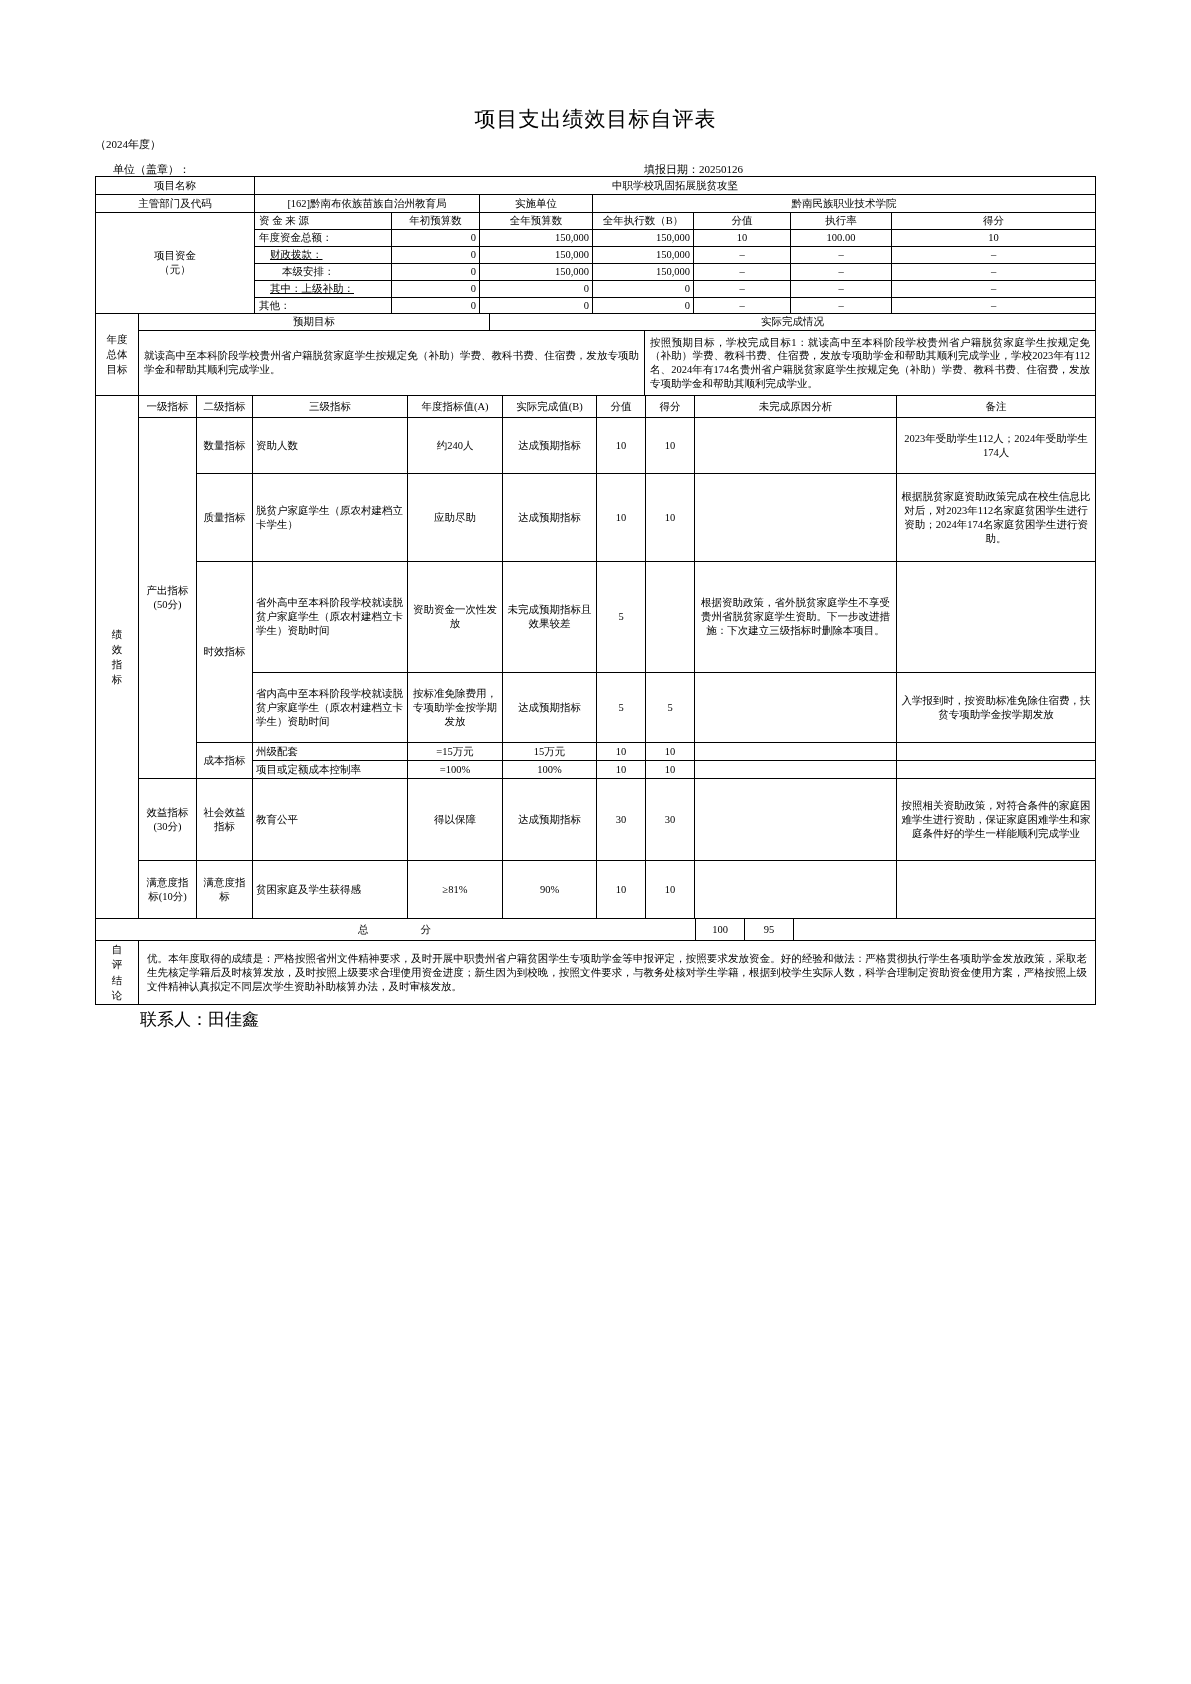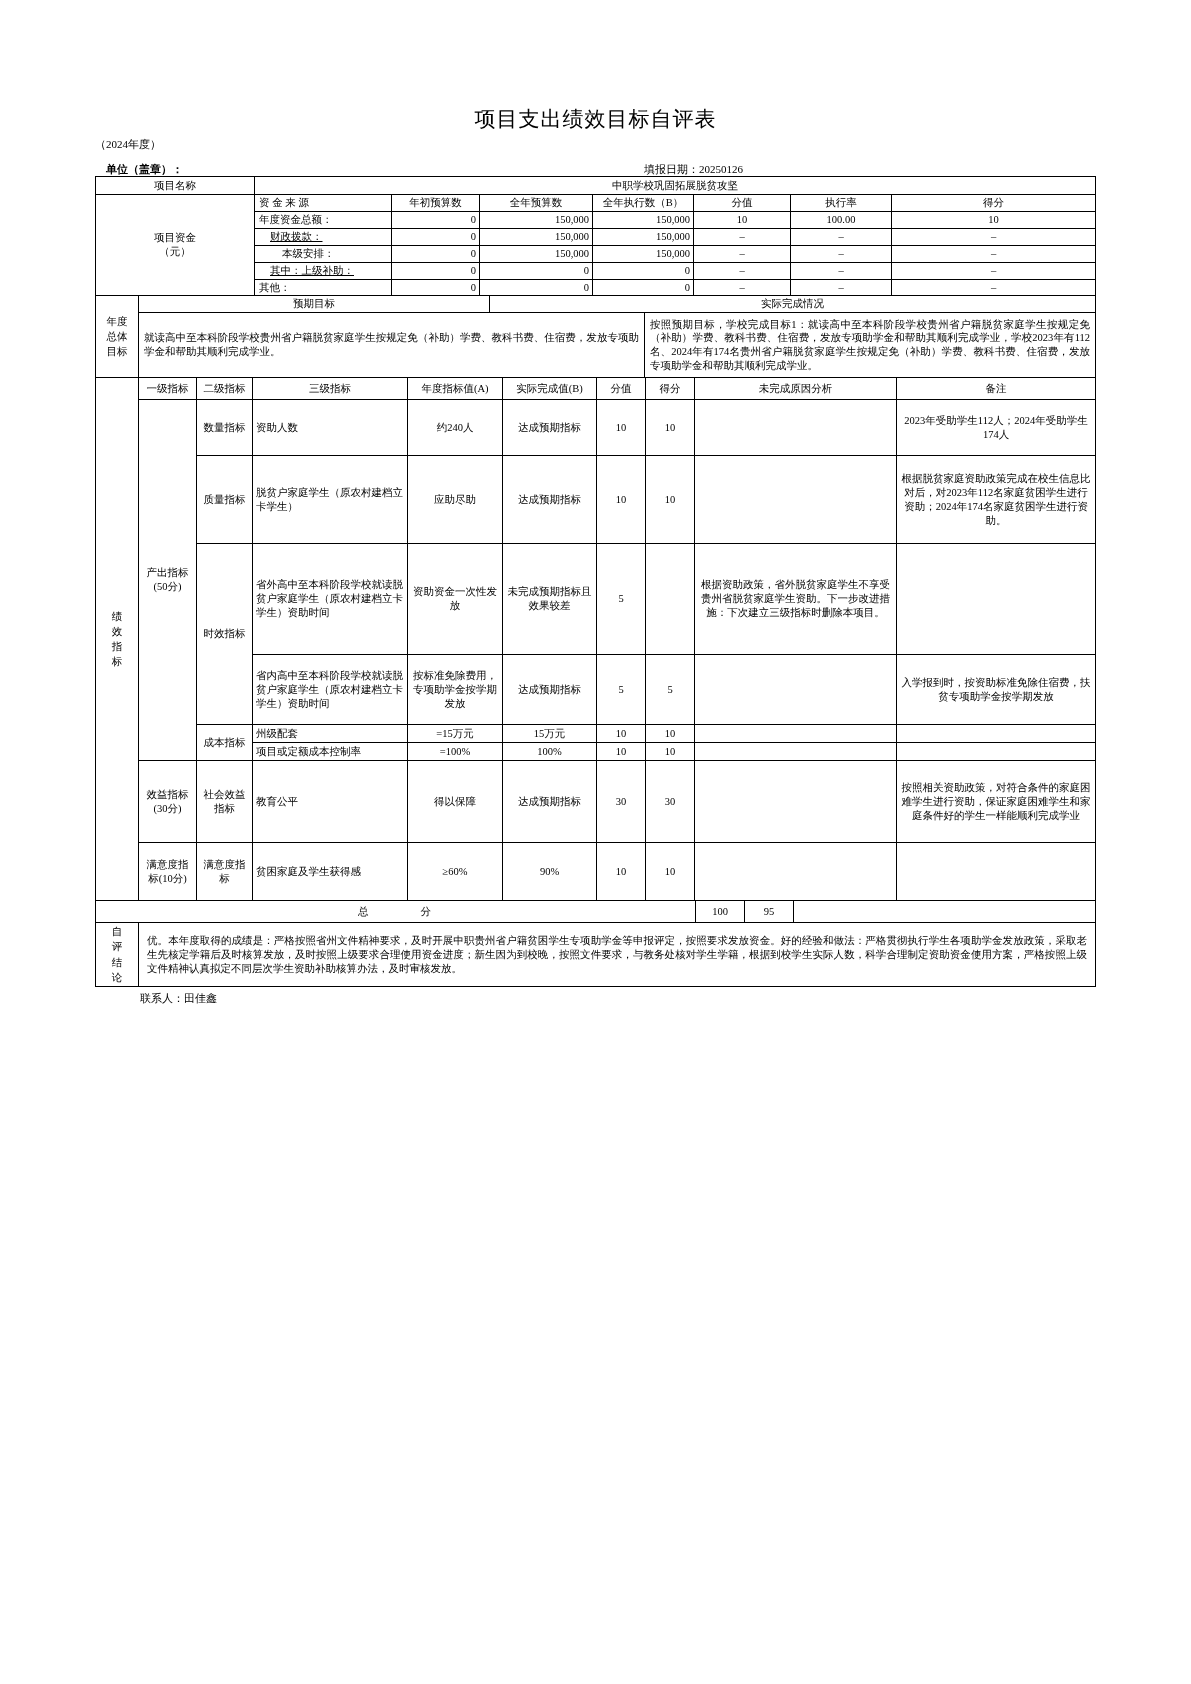--- a/index.html
+++ b/index.html
@@ -6,21 +6,21 @@
   body{
     width:1191px;height:1684px;position:relative;
     font-family:"Liberation Serif","DejaVu Serif",serif;
     color:#000;font-size:10.5px;line-height:1.32;
     -webkit-font-smoothing:antialiased;
   }
   .page{position:absolute;left:95px;top:106px;width:1001px;}
   .doc-title{text-align:center;font-size:21px;font-weight:normal;letter-spacing:1px;}
   .doc-subtitle{font-size:11px;margin-top:3px;}
   .meta-line{position:relative;height:16px;margin-top:9px;font-size:11px;}
-  .meta-unit{position:absolute;left:11px;bottom:0;font-weight:bold;}
+  .meta-unit{position:absolute;left:18px;bottom:0;}
   .meta-date{position:absolute;left:549px;bottom:0;}
   table{border-collapse:collapse;table-layout:fixed;width:1000px;}
   table + table{margin-top:-1px;}
   td{border:1px solid #000;padding:1px 3px;vertical-align:middle;overflow:hidden;
      text-align:center;}
   .sep-top{border-top:1.5px solid #000;}
   .tl{text-align:left;}
   .tr-al{text-align:right;}
   .just{text-align:justify;text-justify:inter-ideograph;}
   .prelines{white-space:pre-line;}
@@ -35,21 +35,21 @@
   .r2 td{height:85px;}
   .r3 td{height:108px;}
   .r4 td{height:67px;}
   .r56 td{height:15px;}
   .r7 td{height:79px;}
   .r8 td{height:55px;}
   .goalrow td{height:60px;vertical-align:top;padding:2px 5px;}
   .goalrow td.vcell{vertical-align:middle;}
   .conc td{height:56px;}
   .conc .ctext{text-align:justify;vertical-align:middle;padding:3px 8px;}
-  .contact{margin-top:4px;padding-left:45px;font-size:11px;}
+  .contact{margin-top:4px;padding-left:45px;font-size:17px;}
   .spread{letter-spacing:2px;}
 </style>
 </head>
 <body>
 
 <div class="page">
 
   <div class="doc-title">项目支出绩效目标自评表</div>
   <div class="doc-subtitle">（2024年度）</div>
 
@@ -62,20 +62,26 @@
     <colgroup>
         <col style="width:159px">
         <col style="width:225px">
         <col style="width:113px">
         <col style="width:503px">
       </colgroup>
     <tbody>
         <tr class="h15">
       <td>项目名称</td>
       <td colspan="3">中职学校巩固拓展脱贫攻坚</td>
+    </tr>
+    <tr class="h15">
+      <td>主管部门及代码</td>
+      <td>[162]黔南布依族苗族自治州教育局</td>
+      <td>实施单位</td>
+      <td>黔南民族职业技术学院</td>
     </tr>
   </tbody>
     </table>
 
   <table>
     <colgroup>
         <col style="width:159px">
         <col style="width:137px">
         <col style="width:88px">
         <col style="width:113px">
@@ -264,21 +270,21 @@
       <td>达成预期指标</td>
       <td>30</td>
       <td>30</td>
       <td></td>
       <td>按照相关资助政策，对符合条件的家庭困难学生进行资助，保证家庭困难学生和家庭条件好的学生一样能顺利完成学业</td>
     </tr>
     <tr class="r8">
       <td>满意度指标(10分)</td>
       <td>满意度指标</td>
       <td class="tl">贫困家庭及学生获得感</td>
-      <td>≥60%</td>
+      <td>≥81%</td>
       <td>90%</td>
       <td>10</td>
       <td>10</td>
       <td></td>
       <td></td>
     </tr>
   </tbody>
     </table>
 
   <table>

